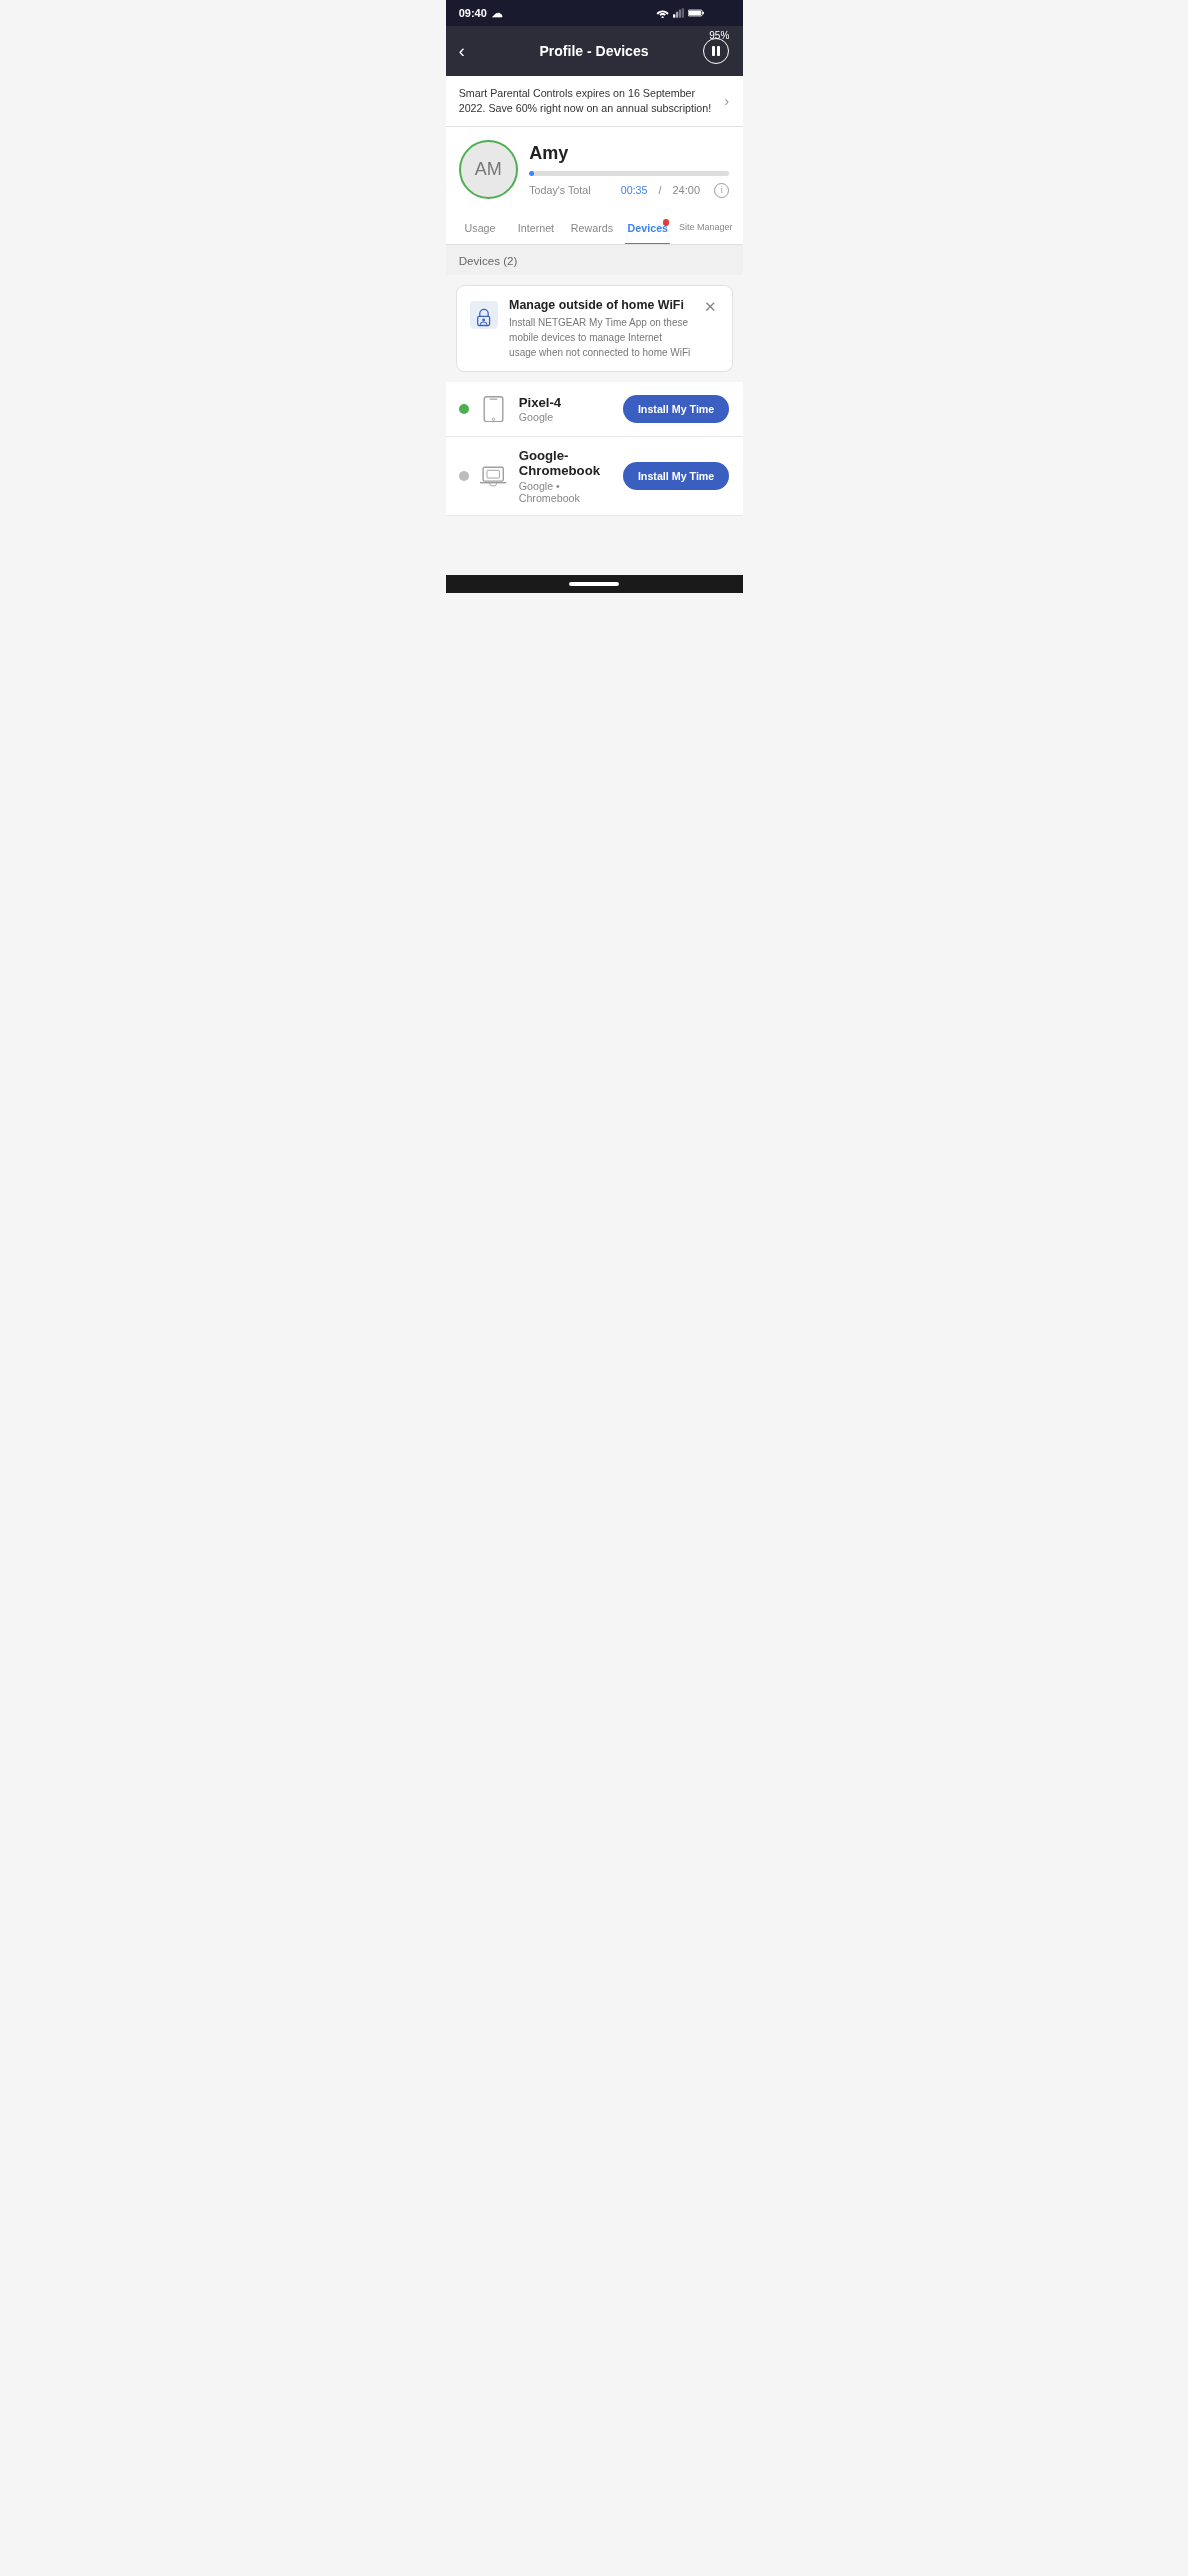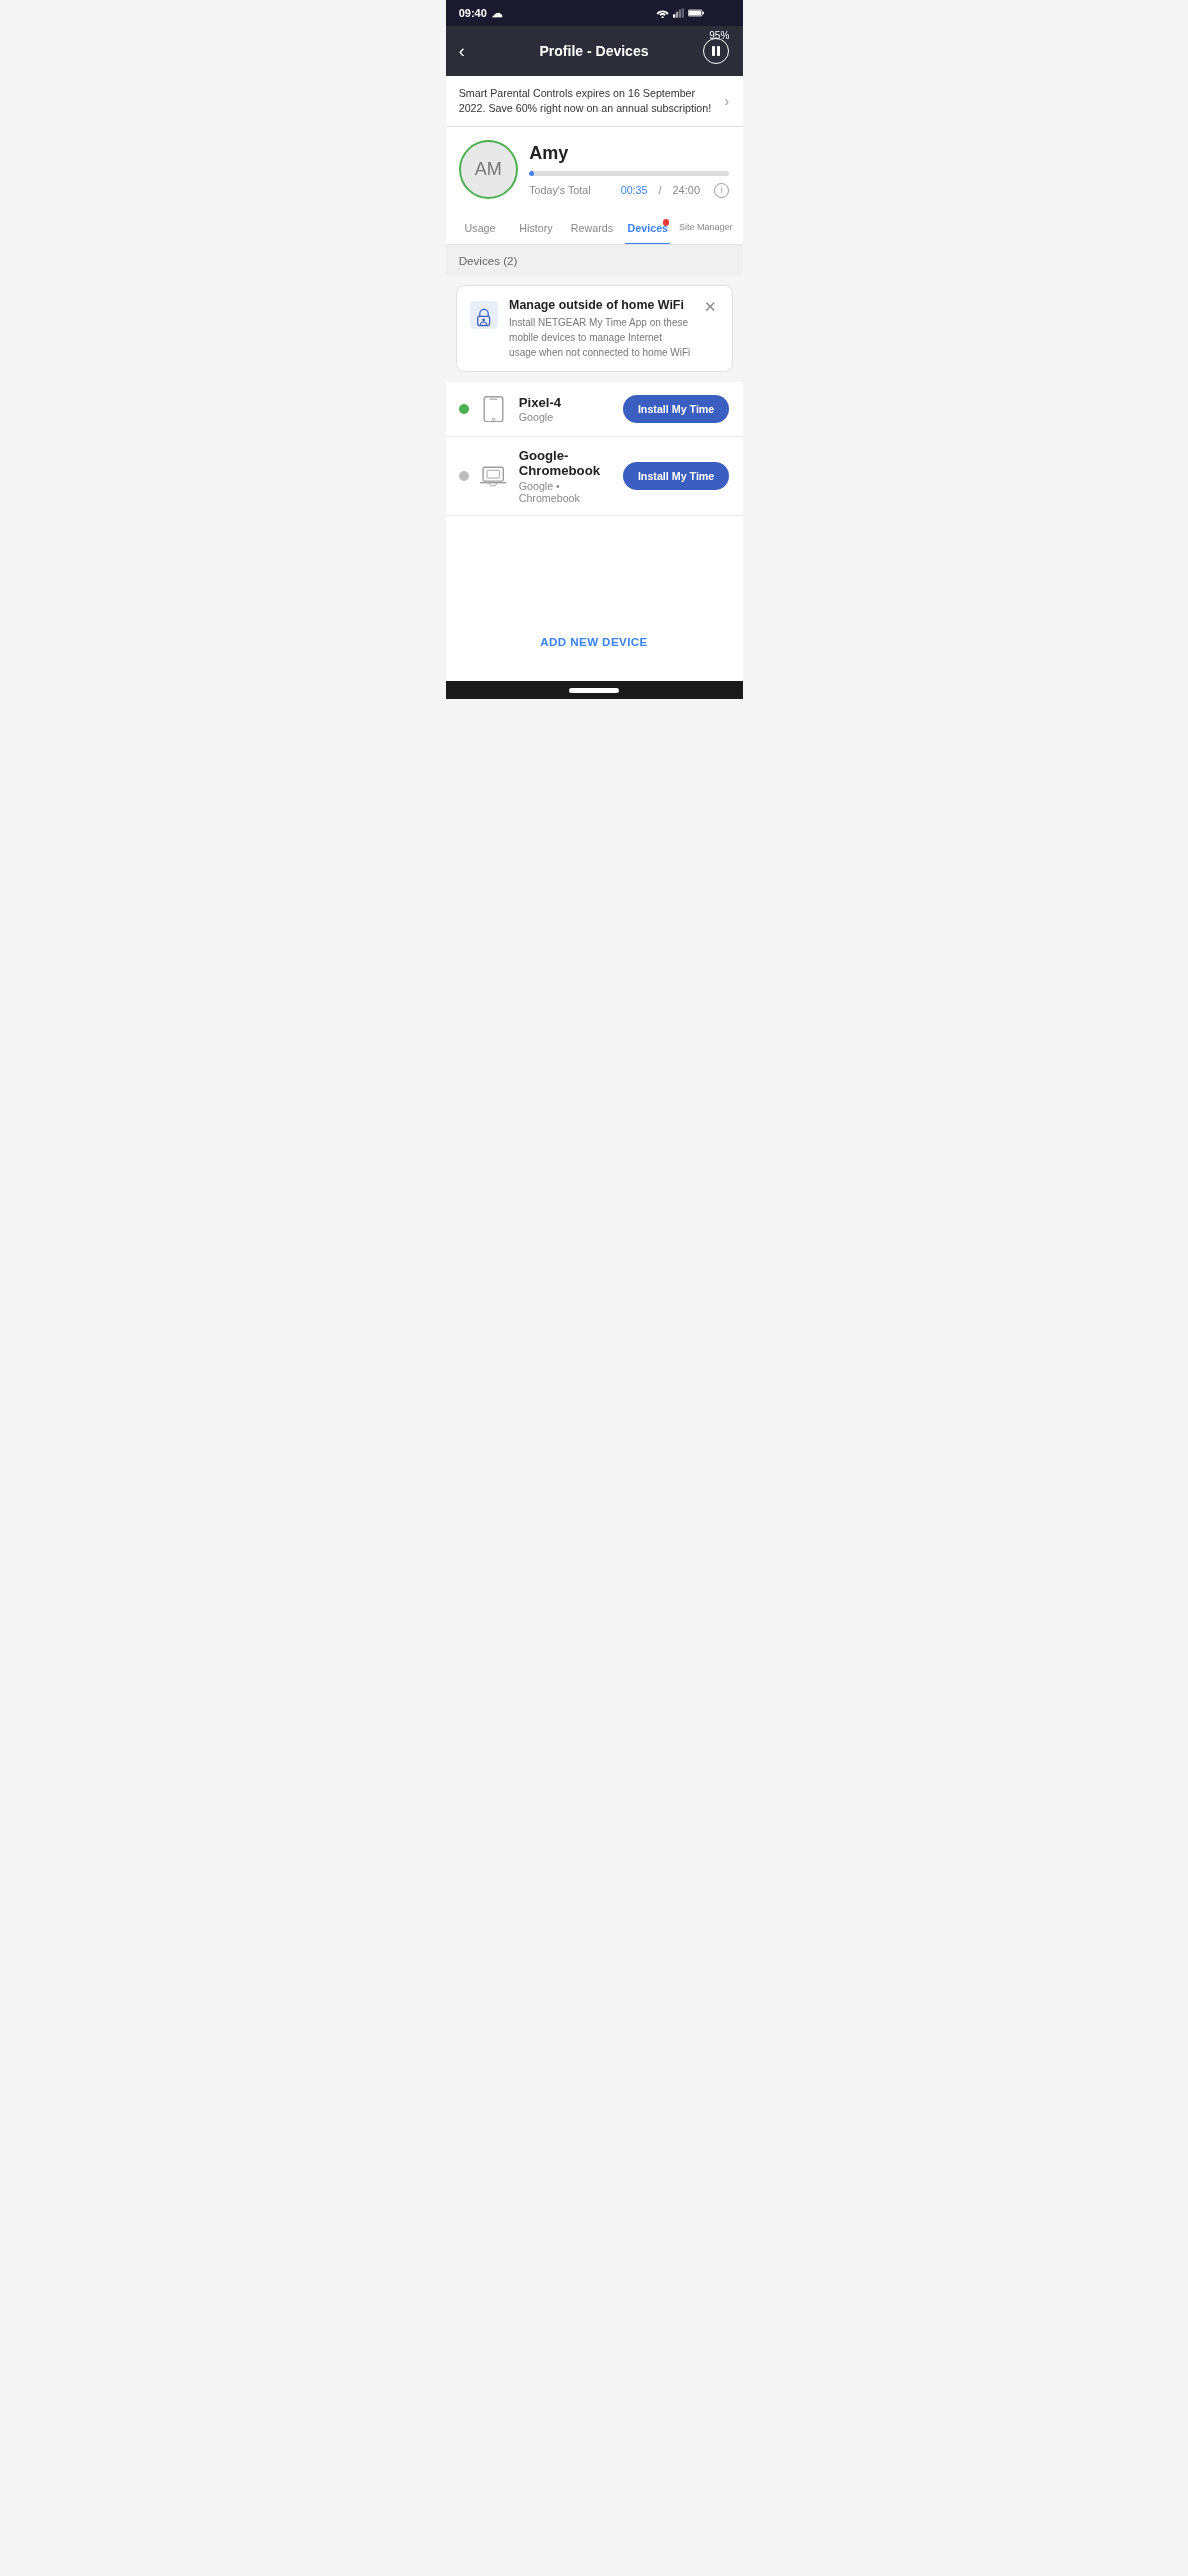--- a/index.html
+++ b/index.html
@@ -439,21 +439,21 @@
       <div class="info-icon">i</div>
     </div>
   </div>
 </div>
 
 <div class="tabs">
   <div class="tab">
     <span>Usage</span>
   </div>
   <div class="tab">
-    <span>History</span>
+    <span>Internet</span>
   </div>
   <div class="tab">
     <span>Rewards</span>
   </div>
   <div class="tab active" style="position:relative;">
     <span>Devices</span>
     <div class="tab-dot"></div>
   </div>
   <div class="tab" style="font-size:9px;">
     <span>Site Manager</span>
@@ -513,22 +513,19 @@
         <path d="M12 22l2 4h6l2-4" stroke="#9e9e9e" stroke-width="1.2" fill="none"></path>
       </svg>
     </div>
     <div class="device-info">
       <div class="device-name">Google-Chromebook</div>
       <div class="device-sub">Google • Chromebook</div>
     </div>
     <button class="install-btn">Install My Time</button>
   </div>
 
-  <div class="add-device-section">
-    <button class="add-device-btn">ADD NEW DEVICE</button>
-  </div>
 
 </div>
 
 <div class="bottom-bar">
   <div class="bottom-indicator"></div>
 </div>
 
 
 </body></html>

